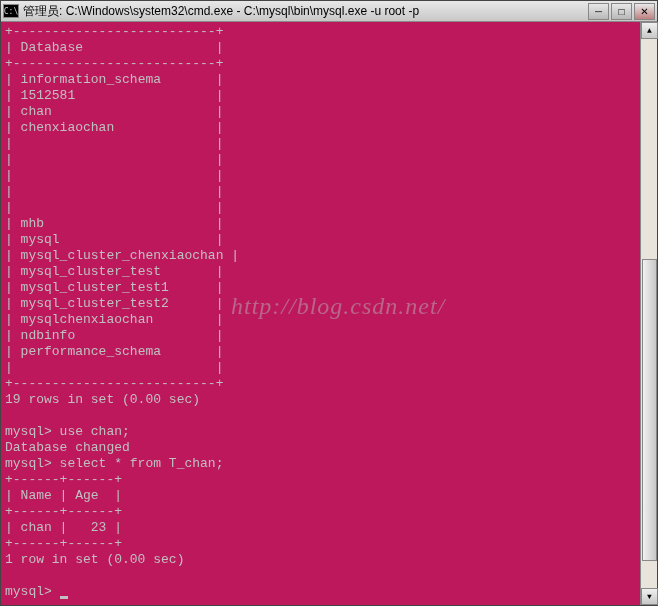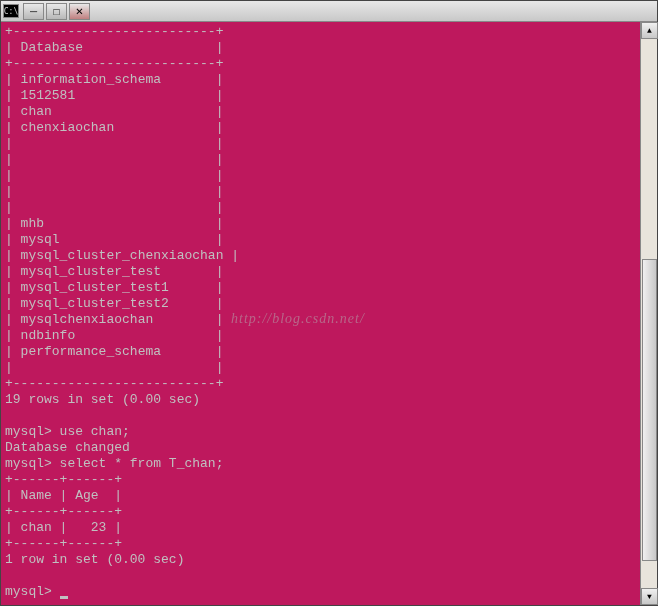--- a/index.html
+++ b/index.html
@@ -115,44 +115,45 @@
       position: absolute;
       width: 15px;
       left: 1px;
       top: 40%;
       height: 55%;
       background: linear-gradient(to right, #f0f0f0, #c8c8c8);
       border: 1px solid #888;
     }
     .watermark {
       position: absolute;
-      top: 310px;
+      top: 292px;
       left: 230px;
       font-family: "Times New Roman", serif;
       font-style: italic;
-      font-size: 14px;
+      font-size: 24px;
       color: rgba(180,180,180,0.5);
       letter-spacing: 1px;
       pointer-events: none;
     }
     .cursor {
       display: inline-block;
       width: 8px;
       height: 3px;
       background: #c0c0c0;
       vertical-align: bottom;
       margin-bottom: 1px;
     }
   </style>
 </head>
 <body>
 
 <div class="window">
   <div class="titlebar">
     <span class="titlebar-icon">C:\</span>
+    <span class="titlebar-text">管理员: C:\Windows\system32\cmd.exe - C:\mysql\bin\mysql.exe  -u root -p</span>
     <div class="titlebar-buttons">
       <div class="titlebar-btn">─</div>
       <div class="titlebar-btn">□</div>
       <div class="titlebar-btn close">✕</div>
     </div>
   </div>
 
   <div class="terminal"><span>+--------------------------+</span>
 <span>| Database                 |</span>
 <span>+--------------------------+</span>

